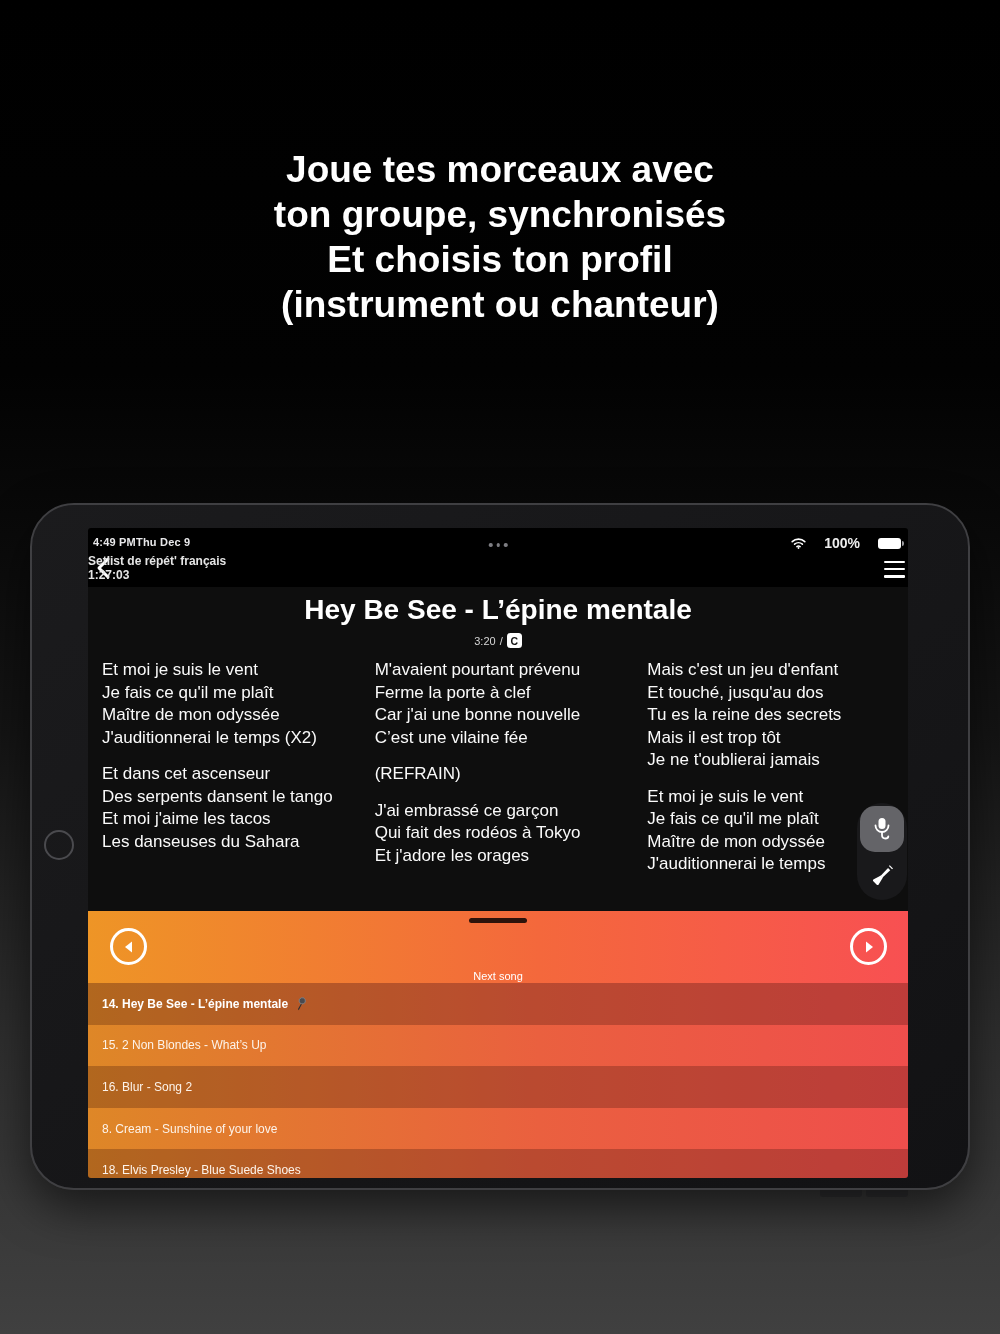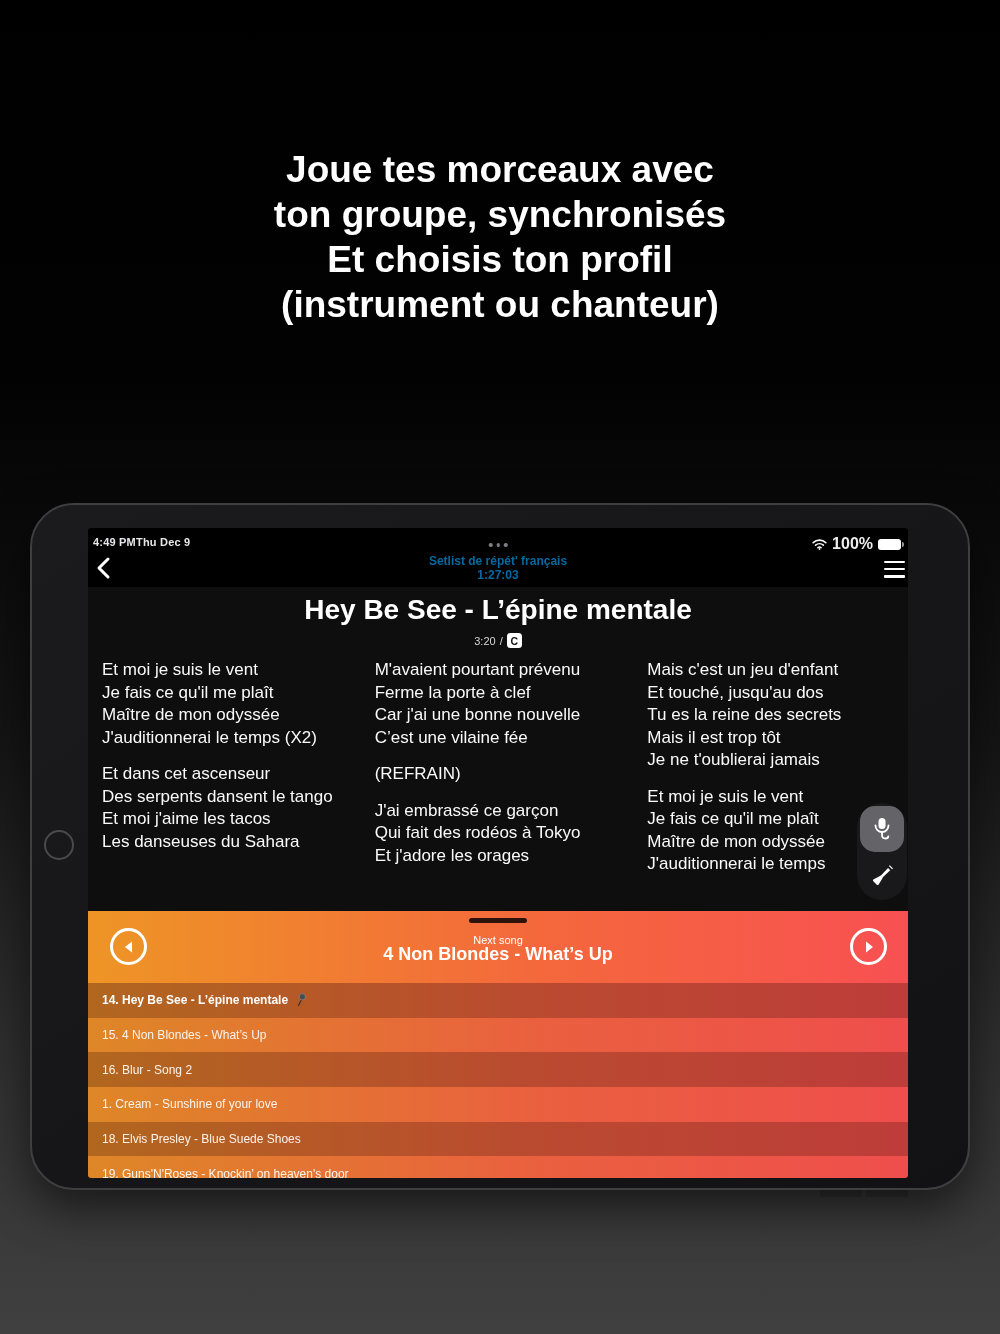--- a/index.html
+++ b/index.html
@@ -22,30 +22,30 @@
   .camera { position:absolute; left:12px; top:325px; width:30px; height:30px;
             border-radius:50%; border:2px solid #4a4a4e; }
   .screen { position:absolute; left:56px; top:23px; width:820px; height:650px;
             background:#000; border-radius:3px; overflow:hidden; }
 
   
   .status-left { position:absolute; left:5px; top:8px; font-size:11px; font-weight:600;
                  color:#e8e8ea; letter-spacing:.2px; display:flex; }
   .mt-dots { position:absolute; left:50%; top:15px; transform:translateX(-50%); display:flex; gap:4px; }
   .mt-dots i { width:3.5px; height:3.5px; border-radius:50%; background:#7d7d82; }
-  .status-right { position:absolute; right:7px; top:7px; display:flex; align-items:center; gap:5px;
-                  font-size:16px; font-weight:600; color:#eee; }
+  .status-right { position:absolute; right:7px; top:7px; display:flex; align-items:center; gap:18px;
+                  font-size:14px; font-weight:600; color:#eee; }
   .battery { width:23px; height:11px; border-radius:3px; background:#fff; position:relative; }
   .battery:after { content:""; position:absolute; right:-3px; top:3px; width:2px; height:5px;
                    background:#9a9a9e; border-radius:0 2px 2px 0; }
 
   
   .back-btn { position:absolute; left:6px; top:27px; width:22px; height:26px; cursor:pointer; }
-  .nav-title { position:absolute; left:0; top:26px; width:100%; text-align:center;
-               font-size:12px; line-height:14px; font-weight:700; color:#0369a1; }
+  .nav-title { position:absolute; left:0; top:26px; width:100%; text-align:left;
+               font-size:12px; line-height:14px; font-weight:700; color:#e5e5e5; }
   .hamburger { position:absolute; right:3px; top:33px; width:21px; display:flex;
                flex-direction:column; gap:5px; cursor:pointer; }
   .hamburger i { height:2.2px; background:#fff; border-radius:1px; }
 
   
   .lyrics-panel { position:absolute; left:0; top:59px; width:820px; height:384px; background:#0e0e0e; }
   .song-title { text-align:center; padding-top:7px; font-size:28px; font-weight:700; color:#fff; }
   .key-row { display:flex; justify-content:center; align-items:center; gap:4px; margin-top:7px;
              font-size:11px; color:#d6d6d6; }
   .key-badge { width:15px; height:15px; background:#fff; color:#111; border-radius:3.5px;
@@ -60,21 +60,21 @@
                   align-items:center; padding-top:3px; }
   .profile-mic { width:44px; height:46px; background:#646468; border-radius:15px;
                  display:flex; align-items:center; justify-content:center; cursor:pointer; }
   .profile-guitar { flex:1; display:flex; align-items:center; justify-content:center; cursor:pointer; }
 
   
   .player { position:absolute; left:0; top:383px; width:820px; height:72px;
             background:linear-gradient(90deg,#ee9526 0%,#f4683c 55%,#f85052 100%); }
   .handle { position:absolute; left:50%; top:7px; transform:translateX(-50%);
             width:58px; height:5px; border-radius:2.5px; background:#2e130b; cursor:grab; }
-  .player-text { text-align:center; padding-top:22px; }
+  .player-text { text-align:center; padding-top:22px;margin-top:36px; }
   .player-text .lbl { font-size:11px; line-height:14px; color:#fff; }
   .player-text .song { font-size:18px; line-height:15px; font-weight:700; color:#fff; }
   .round-btn { position:absolute; top:17px; width:37px; height:37px; border-radius:50%;
                border:3px solid #fff; display:flex; align-items:center; justify-content:center; cursor:pointer; }
   .round-btn.prev { left:22px; } .round-btn.next { right:21px; }
 
   
   .rows { position:absolute; left:0; top:455px; width:820px; height:208px;
           background:linear-gradient(90deg,#de8727 0%,#ea603f 55%,#ef4e4c 100%);
           border-radius:0 0 14px 14px; display:flex; flex-direction:column; overflow:hidden; }
@@ -226,30 +226,27 @@
       <div class="row dark current">
         <span>14. Hey Be See - L’épine mentale</span>
         <span>
           <svg width="14" height="14" viewBox="0 0 16 16" style="transform:rotate(-18deg)">
             <circle cx="10.5" cy="5" r="3.6" fill="#4a4a4e" stroke="#8a8a8e" stroke-width="0.8"></circle>
             <path d="M8 7.8 L3.2 12.2 L2.6 13.8 L4.2 13.2 L8.8 8.6 Z" fill="#2e2e30"></path>
           </svg>
         </span>
       </div>
       <div class="row">
-        <span>15. 4 Non Blondes - What’s Up</span>
+        <span>15. 2 Non Blondes - What’s Up</span>
       </div>
       <div class="row dark">
         <span>16. Blur - Song 2</span>
       </div>
       <div class="row">
-        <span>1. Cream - Sunshine of your love</span>
+        <span>8. Cream - Sunshine of your love</span>
       </div>
       <div class="row dark">
         <span>18. Elvis Presley - Blue Suede Shoes</span>
       </div>
-      <div class="row">
-        <span>19. Guns'N'Roses - Knockin’ on heaven's door</span>
-      </div>
     </div>
 
   </div>
 </div>
 
 </body></html>

